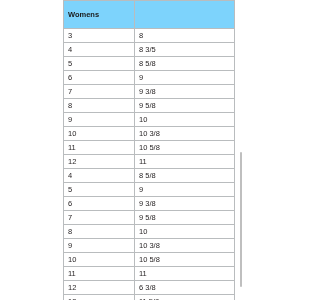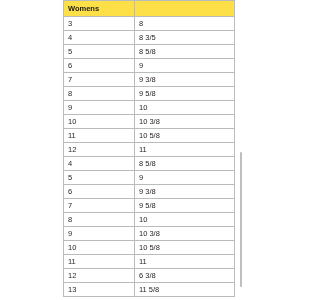--- a/index.html
+++ b/index.html
@@ -38,24 +38,24 @@
     font-size: 7.5px;
     line-height: 12px;
     color: #231f20;
     vertical-align: middle;
     white-space: nowrap;
     overflow: hidden;
   }
 
   
   #size-table tr.section-header td {
-    background: #fde047;
+    background: #7dd3fc;
     font-weight: bold;
     color: #1a1a1a;
-    height: 16px;
+    height: 28px;
   }
 
   
   #size-table tr.clipped-row td {
     height: 6px;
     background: #ffffff;
   }
 
   
   #scrollbar {

